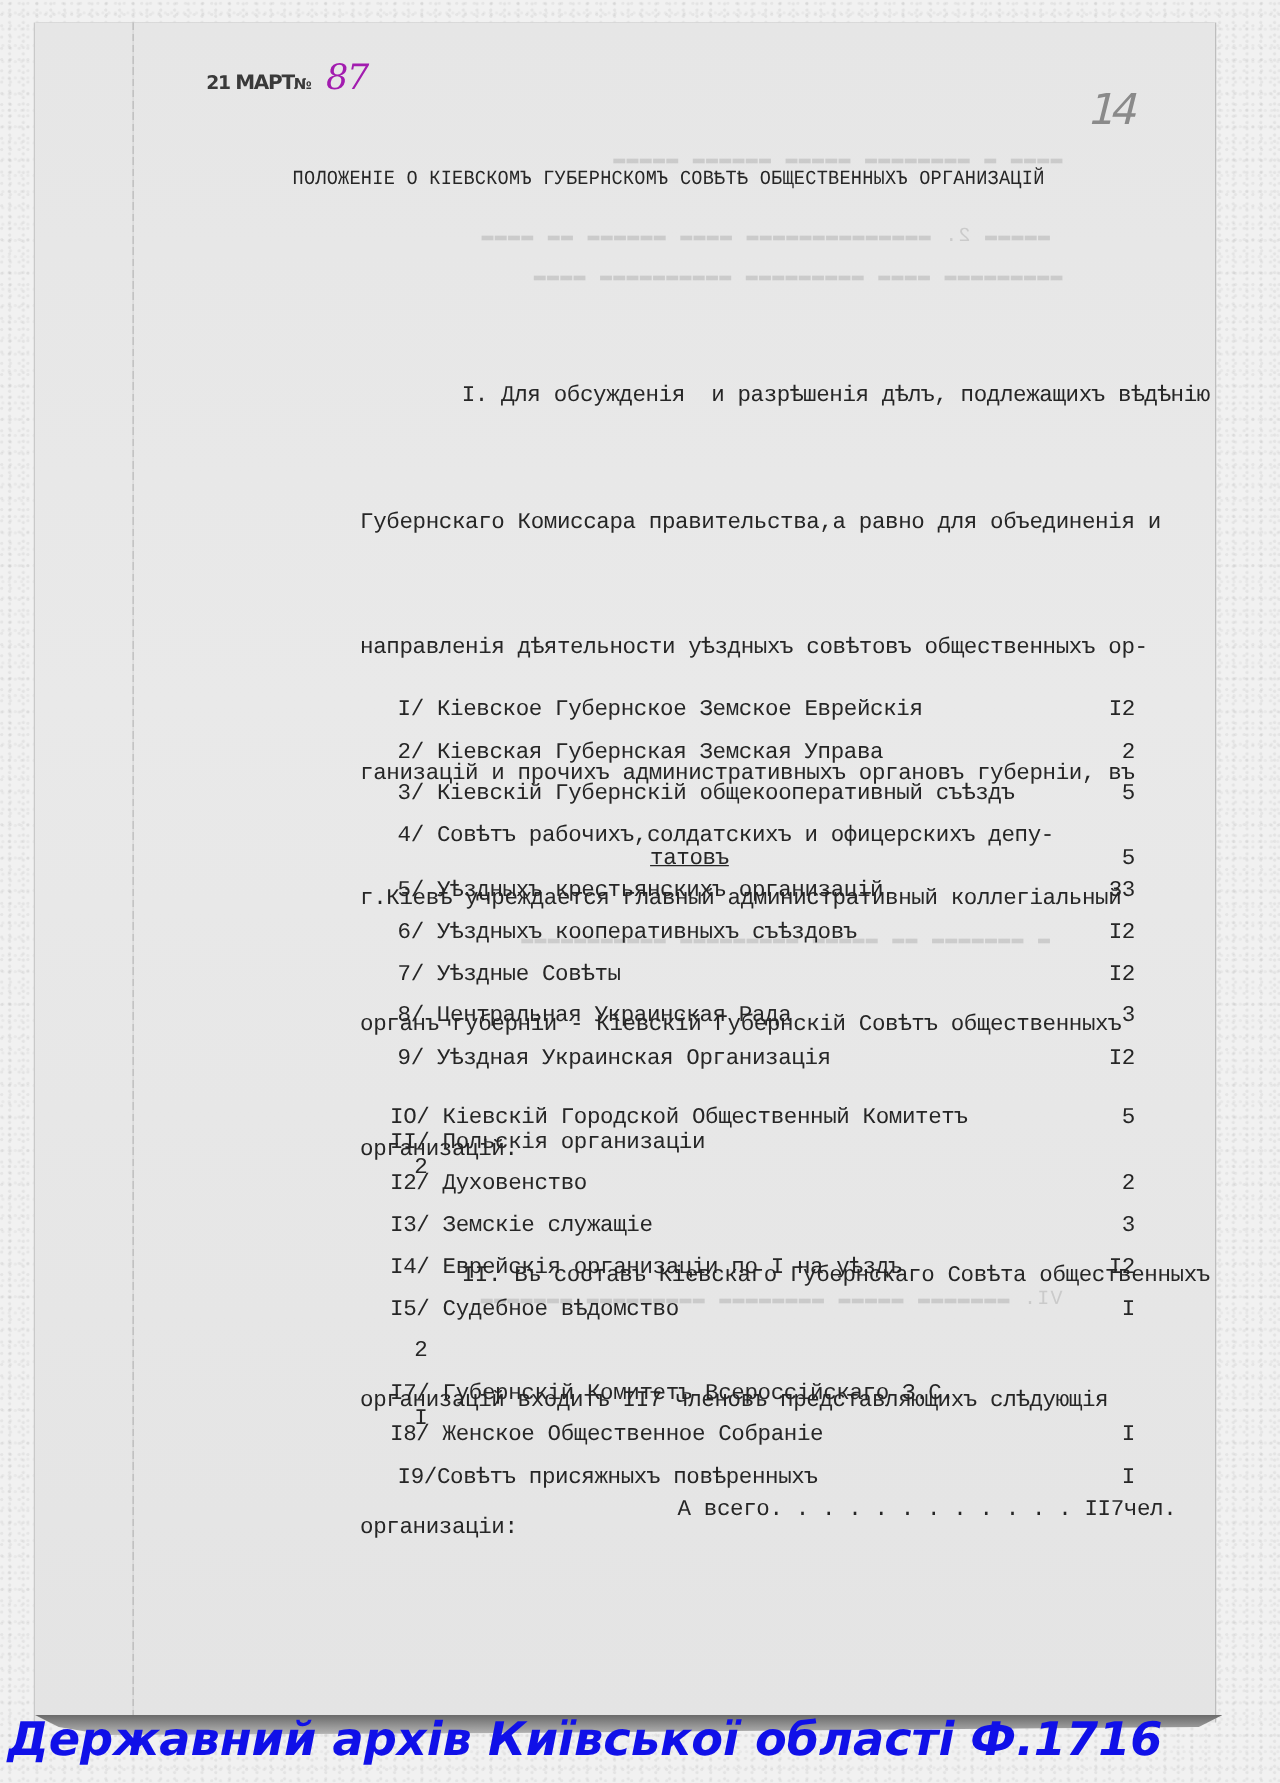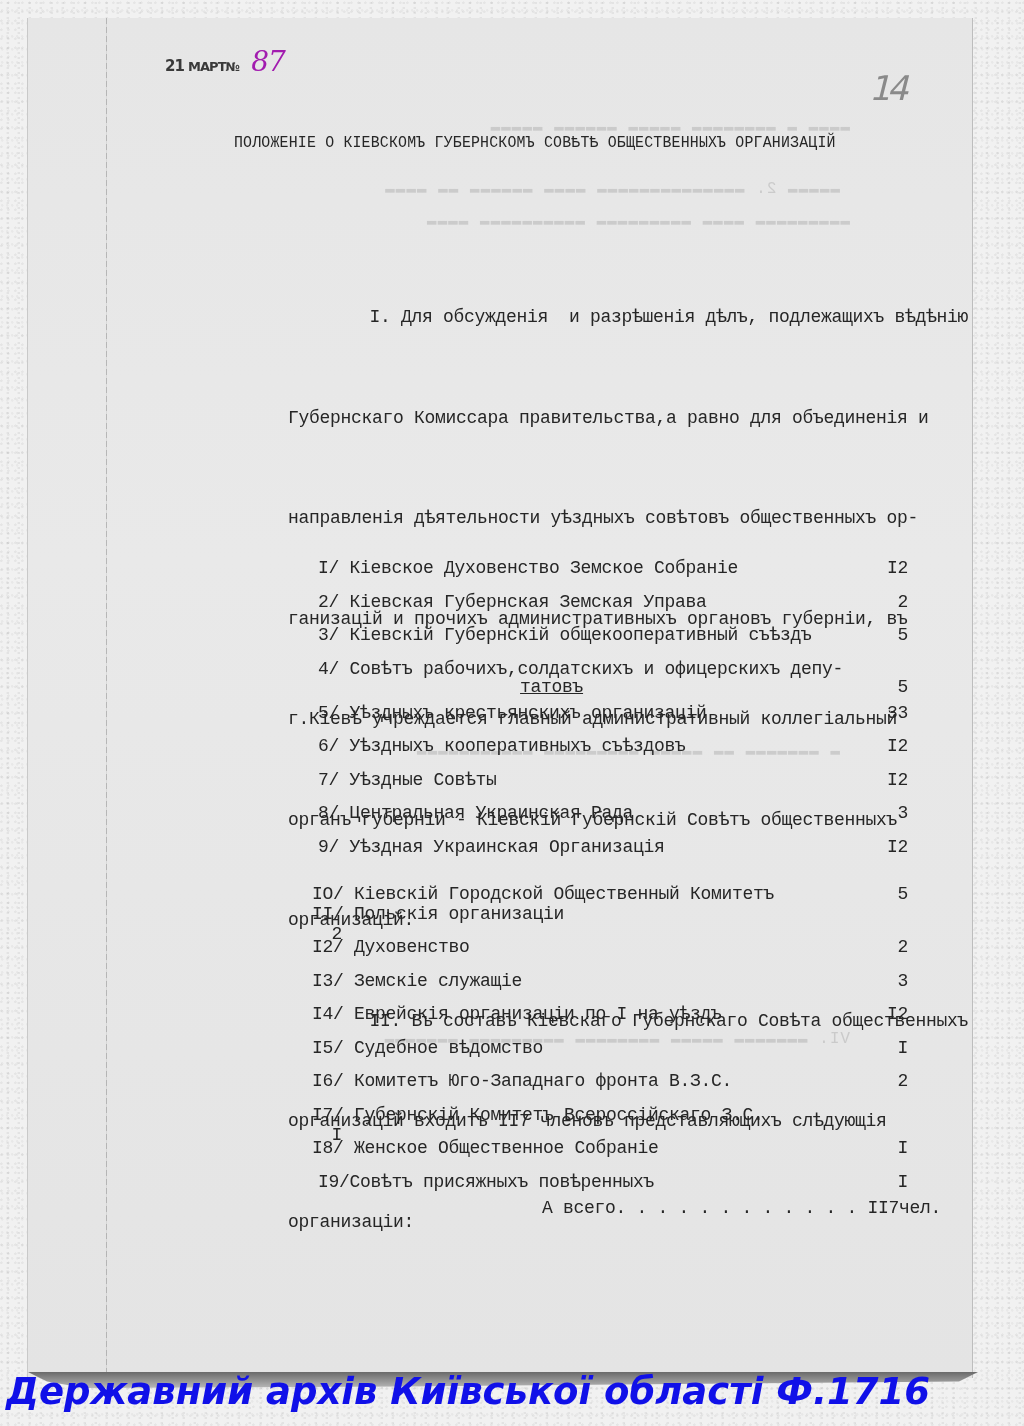--- a/index.html
+++ b/index.html
@@ -80,21 +80,21 @@
 <div class="paper-shadow"></div>
 
 <div class="bleed" style="left:150px;top:118px;width:700px;">▬▬▬▬ ▬ ▬▬▬▬▬▬▬▬ ▬▬▬▬▬ ▬▬▬▬▬▬ ▬▬▬▬▬</div>
 <div class="bleed" style="left:120px;top:180px;width:720px;">▬▬▬▬▬ 2. ▬▬▬▬▬▬▬▬▬▬▬▬▬▬ ▬▬▬▬ ▬▬▬▬▬▬ ▬▬ ▬▬▬▬</div>
 <div class="bleed" style="left:130px;top:212px;width:720px;">▬▬▬▬▬▬▬▬▬ ▬▬▬▬ ▬▬▬▬▬▬▬▬▬ ▬▬▬▬▬▬▬▬▬▬ ▬▬▬▬</div>
 <div class="bleed" style="left:120px;top:742px;width:720px;">▬ ▬▬▬▬▬▬▬ ▬▬ ▬▬▬▬▬ ▬▬▬▬▬▬▬▬▬ ▬▬▬▬▬▬▬▬▬▬▬</div>
 <div class="bleed" style="left:130px;top:1030px;width:720px;">VI. ▬▬▬▬▬▬▬ ▬▬▬▬▬ ▬▬▬▬▬▬▬▬ ▬▬▬▬▬▬▬▬▬ ▬▬▬▬▬▬▬</div>
 
 <div class="stamp">
   <span>21</span>
-  <span style="font-size:13px;">МАРТ</span><span style="font-size:12px;">№</span>
+  <span style="font-size:16px;">МАРТ</span><span style="font-size:12px;">№</span>
   <span class="no-handwritten">87</span>
 </div>
 
 <div class="page-number">14</div>
 
 <div class="title">ПОЛОЖЕНIЕ О КIЕВСКОМЪ ГУБЕРНСКОМЪ СОВѢТѢ ОБЩЕСТВЕННЫХЪ ОРГАНИЗАЦIЙ</div>
 
 <div class="body-text">
   <span class="line indent">I. Для обсужденiя  и разрѣшенiя дѣлъ, подлежащихъ вѣдѣнiю</span>
   <span class="line">Губернскаго Комиссара правительства,а равно для объединенiя и</span>
@@ -103,21 +103,21 @@
   <span class="line">г.Кiевѣ учреждается главный административный коллегiальный</span>
   <span class="line">органъ губернiи - Кiевскiй Губернскiй Совѣтъ общественныхъ</span>
   <span class="line">организацiй.</span>
   <span class="line indent">II. Въ составъ Кiевскаго Губернскаго Совѣта общественныхъ</span>
   <span class="line">организацiй входитъ II7 членовъ представляющихъ слѣдующiя</span>
   <span class="line">организацiи:</span>
 </div>
 
 <div class="list">
   <div class="list-item">
-      <span class="label"><span>I/</span> <span>Кiевское Духовенство Земское Собранiе</span></span>
+      <span class="label"><span>I/</span> <span>Кiевское Губернское Земское Еврейскiя</span></span>
       <span class="count">I2</span>
     </div>
   <div class="list-item">
       <span class="label"><span>2/</span> <span>Кiевская Губернская Земская Управа</span></span>
       <span class="count">2</span>
     </div>
   <div class="list-item">
       <span class="label"><span>3/</span> <span>Кiевскiй Губернскiй общекооперативный съѣздъ</span></span>
       <span class="count">5</span>
     </div>
@@ -163,21 +163,20 @@
     </div>
   <div class="list-item" style="margin-left:-6px;">
       <span class="label"><span>I4/</span> <span>Еврейскiя организацiи по I на уѣздъ</span></span>
       <span class="count">I2</span>
     </div>
   <div class="list-item" style="margin-left:-6px;">
       <span class="label"><span>I5/</span> <span>Судебное вѣдомство</span></span>
       <span class="count">I</span>
     </div>
   <div class="list-item" style="margin-left:-6px;">
-      <span class="label"><span>I6/</span> <span>Комитетъ Юго-Западнаго фронта В.З.С.</span></span>
       <span class="count">2</span>
     </div>
   <div class="list-item" style="margin-left:-6px;flex-direction:column;">
       <span class="label"><span>I7/</span> <span>Губернскiй Комитетъ Всероссiйскаго З.С.</span></span>
       <span class="count">I</span>
     </div>
   <div class="list-item" style="margin-left:-6px;">
       <span class="label"><span>I8/</span> <span>Женское Общественное Собранiе</span></span>
       <span class="count">I</span>
     </div>

